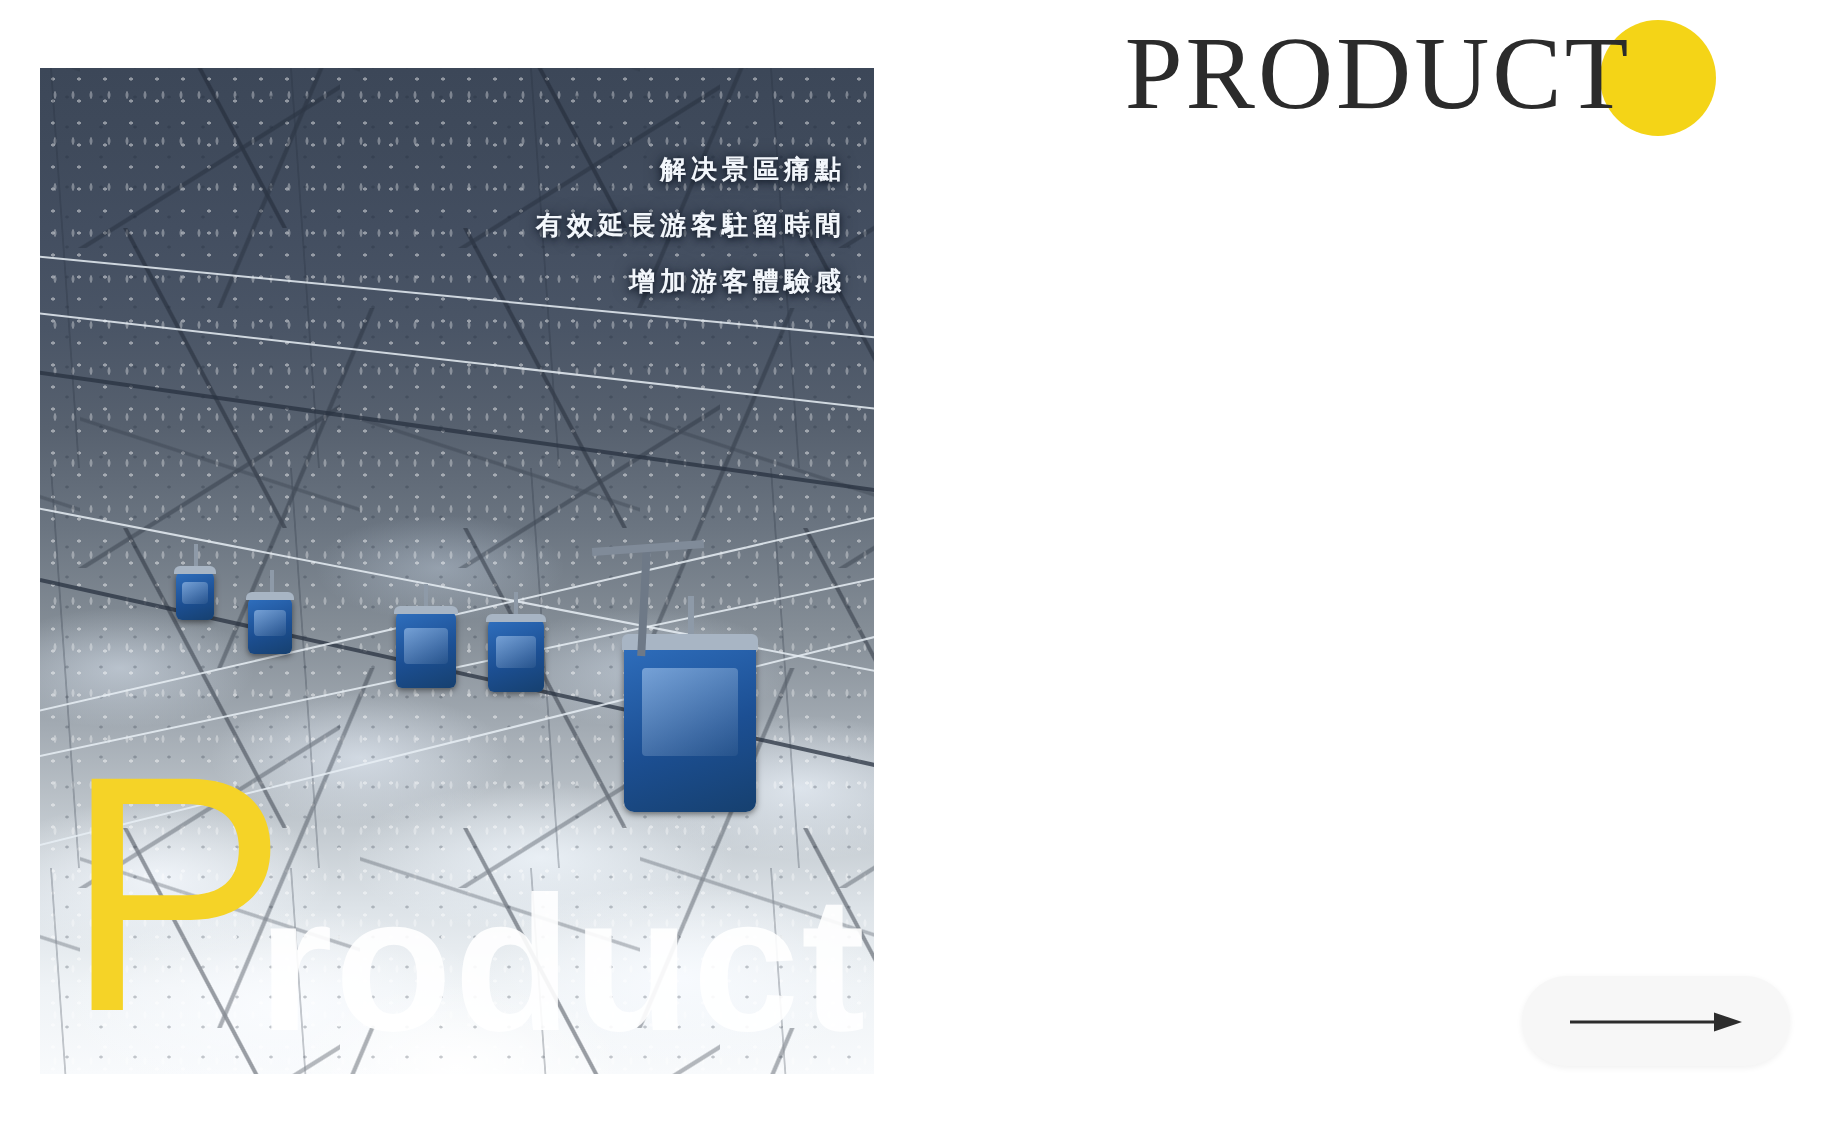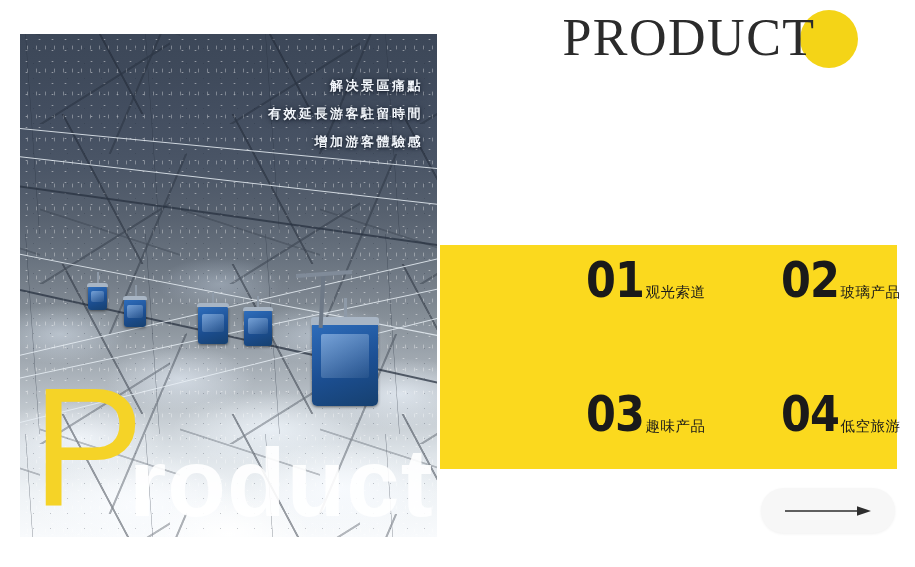--- a/index.html
+++ b/index.html
@@ -309,43 +309,20 @@
       <span class="wm-rest">roduct</span>
     </div>
   </div>
 
   <div id="yellow-dot"></div>
 
   <div id="title-block">
     <div class="title-line" id="title-line-1">PRODUCT</div>
   </div>
 
-  <div id="yellow-panel">
-
-    <div class="item" id="item-1">
-      <span class="item-num">01</span>
-      <span class="item-label">观光索道</span>
-    </div>
-
-    <div class="item" id="item-2">
-      <span class="item-num">02</span>
-      <span class="item-label">玻璃产品</span>
-    </div>
-
-    <div class="item" id="item-3">
-      <span class="item-num">03</span>
-      <span class="item-label">趣味产品</span>
-    </div>
-
-    <div class="item" id="item-4">
-      <span class="item-num">04</span>
-      <span class="item-label">低空旅游</span>
-    </div>
-
-  </div>
 
   <button id="next-button">
     <span>
       <svg width="90" height="14" viewBox="0 0 90 14" aria-hidden="true">
         <line x1="2" y1="7" x2="78" y2="7" stroke="#2d2d2d" stroke-width="1.6"></line>
         <polygon points="74,2.2 88,7 74,11.8" fill="#2d2d2d"></polygon>
       </svg>
     </span>
   </button>
 

